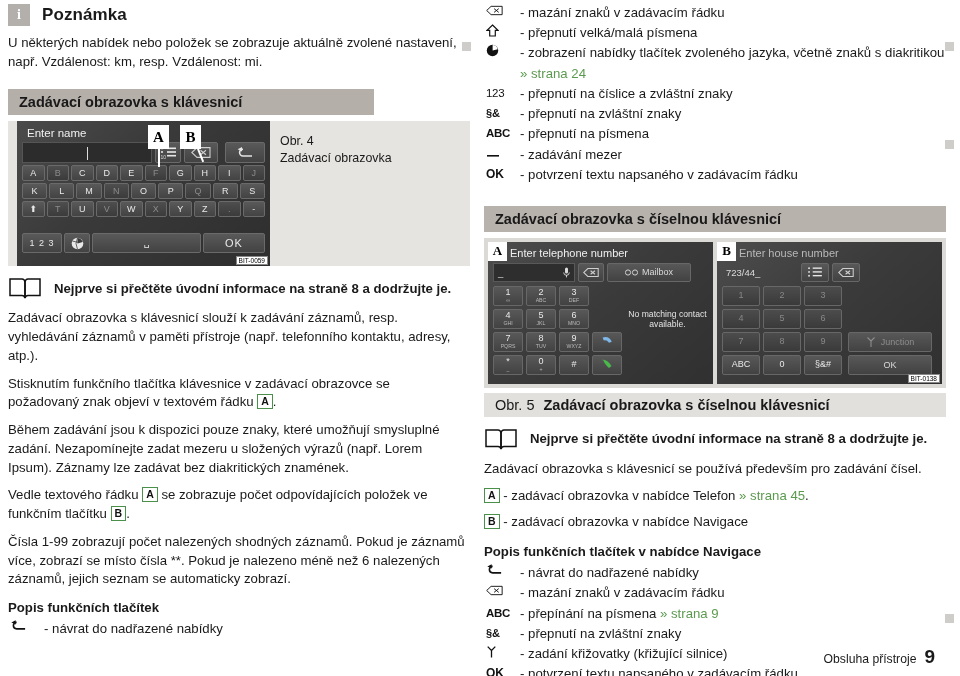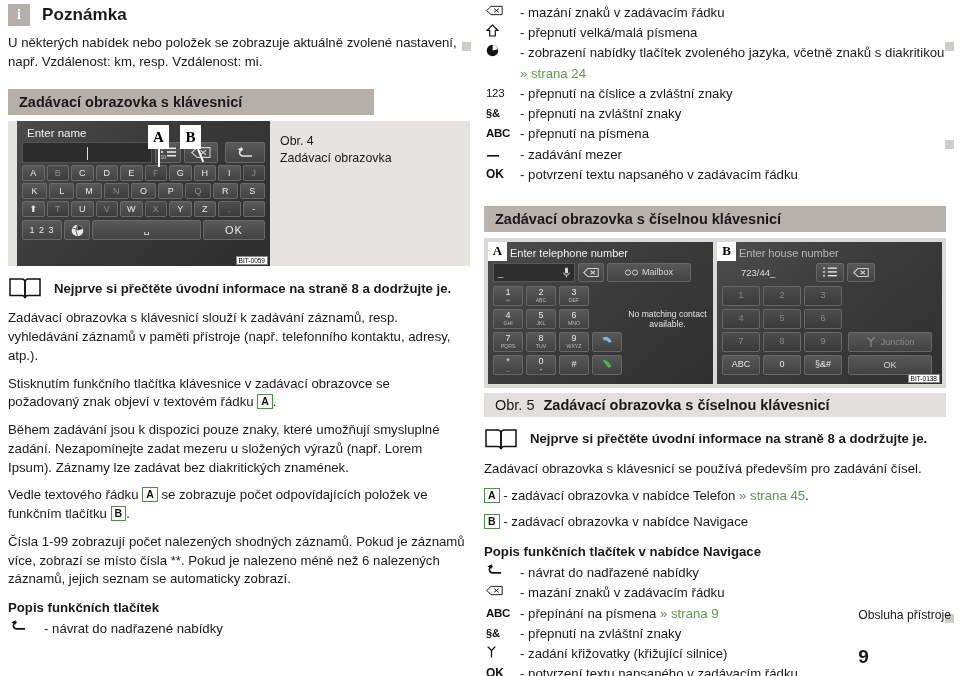--- a/index.html
+++ b/index.html
@@ -135,22 +135,22 @@
     border: 1px solid #676767; border-radius: 2px;
     display: flex; align-items: center; justify-content: center;
     color: #d9d9d9; font-size: 9px; gap: 4px;
   }
 
   
   .marker { position: absolute; width: 9px; height: 9px; background: #cfcdc9; }
 
   
   .footer {
-    position: absolute; right: 9px; bottom: 8px;
-    display: flex; align-items: baseline; gap: 24px; flex-direction: column;
+    position: absolute; right: 25px; bottom: 8px;
+    display: flex; align-items: baseline; gap: 8px;
   }
   .footer .ftxt { font-size: 12.2px; }
   .footer .fnum { font-size: 19px; font-weight: bold; }
 </style>
 </head>
 <body>
 
 <div class="page">
 
   <div class="col-left">
@@ -226,21 +226,21 @@
             <div class="key">U</div>
             <div class="key dim">V</div>
             <div class="key">W</div>
             <div class="key dim">X</div>
             <div class="key">Y</div>
             <div class="key">Z</div>
             <div class="key dim">.</div>
             <div class="key">-</div>
           </div>
 
-        <div class="krow" style="padding-top:3px">
+        <div class="krow" style="padding-top:16px">
           <div class="key" style="flex:0 0 40px;height:20px;letter-spacing:1px">1 2 3</div>
           <div class="key" style="flex:0 0 26px;height:20px">
             <svg width="13" height="13" viewBox="0 0 13 13">
               <circle cx="6.5" cy="6.5" r="5.8" fill="#e8e8e8"></circle>
               <path d="M1.3 4 Q6.5 6.5 11.7 4 M6.5 0.7 Q3.5 6.5 6.5 12.3" stroke="#555" fill="none" stroke-width=".9"></path>
               <path d="M6.5 0.9 A5.6 5.6 0 0 1 11.6 5 L6.5 6.5 Z" fill="#3a3a3a"></path>
             </svg>
           </div>
           <div class="key" style="flex:1;height:20px">␣</div>
           <div class="key" style="flex:0 0 62px;height:20px;font-size:11px;letter-spacing:1px">OK</div>
@@ -458,21 +458,21 @@
           <div style="flex:1;display:flex;align-items:center;justify-content:center;text-align:center;font-size:8.6px;color:#e3e3e3;padding:0 4px 18px 4px">
             <span>No matching contact available.</span>
           </div>
         </div>
       </div>
 
       <div class="nmfd" style="width:225px;height:142px;margin-left:4px">
         <div class="callout" style="left:0;top:0;width:19px;height:19px;font-size:13px">B</div>
         <div class="hdr" style="padding-left:22px;color:#b9b9b9">Enter house number</div>
 
-        <div style="display:flex;gap:3px;padding:4px 5px 0 20px">
+        <div style="display:flex;gap:3px;padding:4px 5px 0 5px">
           <div class="nfield" style="width:76px;height:19px;padding:0 4px;border:none;background:transparent">
             <span>723/44_</span>
           </div>
           <div class="nkey" style="width:28px;height:19px">
             <svg width="16" height="11" viewBox="0 0 17 12">
                 <g fill="#e6e6e6">
                   <rect x="6" y="0.5" width="10" height="1.5"></rect>
                   <rect x="6" y="4.6" width="10" height="1.5"></rect>
                   <rect x="6" y="8.7" width="10" height="1.5"></rect>
                   <circle cx="2" cy="1.3" r="1"></circle>

